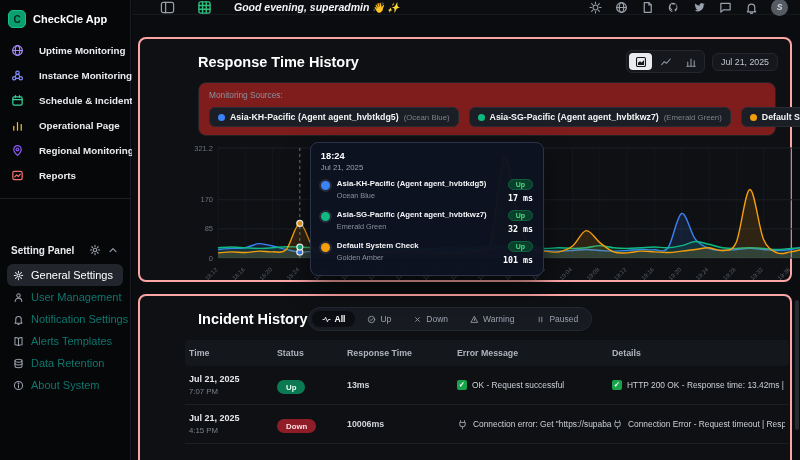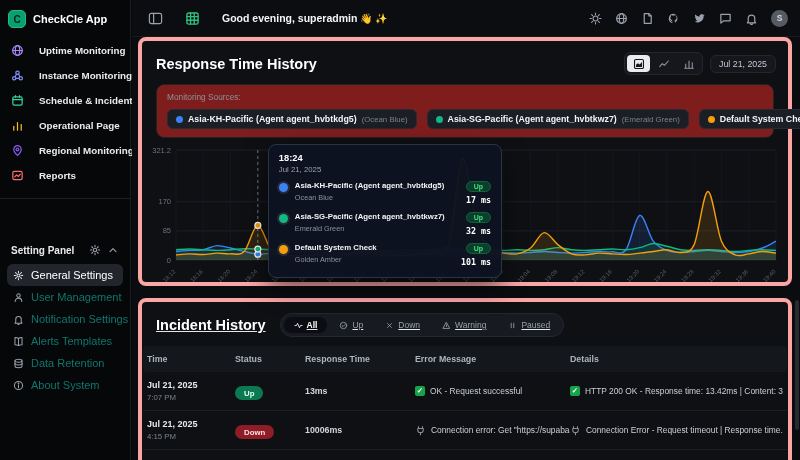--- a/index.html
+++ b/index.html
@@ -28,33 +28,33 @@
   .settings-head .gear { margin-left:auto; }
   .settings-head .chev { margin-left:6px; }
   .sub-item { display:flex; align-items:center; gap:7px; padding:5px 6px;
     border-radius:6px; cursor:pointer; color:#0f766e; }
   .sub-item .icn { width:11px; height:11px; flex:0 0 11px; color:#9aa1ad; }
   .sub-label { font-size:11px; white-space:nowrap; }
   .sub-item.active { background:#22262c; color:#fff; }
   .sub-item.active .icn { color:#e5e7eb; }
   
   .main { position:absolute; left:132px; top:0; right:0; height:460px; background:#0a0c0f; }
-  .topbar { height:37px; display:flex; align-items:center; padding:0 12px 0 16px;
-    border-bottom:1px solid #17191e; background:#0b0d10; }
+  .topbar { height:15px; display:flex; align-items:center; padding:0 12px 0 28px;
+    border-bottom:1px solid #17191e; background:#0b0d10;font-style:italic; }
   .tb-btn { width:15px; height:15px; color:#9aa1ad; cursor:pointer; margin-right:22px; }
   .tb-btn.green { color:#2fbf7f; }
   .greeting { font-size:10.5px; font-weight:bold; color:#f3f4f6; }
   .greeting .emo { font-size:10px; }
   .tb-right { margin-left:auto; display:flex; align-items:center; gap:13px; }
   .tb-ic { width:13px; height:13px; color:#9aa1ad; cursor:pointer; }
   .avatar { width:17px; height:17px; border-radius:50%; background:#565b63;
     color:#d6d9de; font-size:8.5px; font-weight:bold; display:flex;
     align-items:center; justify-content:center; cursor:pointer; }
   .content { position:absolute; top:27px; left:0; right:0; bottom:0; padding:10px 8px 0 6px; }
-  .card { background:#0e1014; border:4px solid #fca5a5; border-radius:8px; }
+  .card { background:#0e1014; border:2px solid #fca5a5; border-radius:8px;padding-left:44px; }
   
   .card-head { display:flex; align-items:center; padding:11px 12px 7px 14px; }
   .card-title { font-size:14.5px; font-weight:bold; color:#fff; }
   .controls { margin-left:auto; display:flex; align-items:center; gap:7px; }
   .toggle-group { display:flex; gap:2px; background:#15171c; border:1px solid #23262c;
     border-radius:6px; padding:2px; }
   .toggle { width:23px; height:17px; border-radius:4px; color:#8b929c; display:flex;
     align-items:center; justify-content:center; cursor:pointer; }
   .toggle .icn { width:12px; height:12px; }
   .toggle.active { background:#e9ebee; color:#14161a; }
@@ -83,21 +83,21 @@
   .tip-name { font-size:7.8px; font-weight:bold; color:#f3f4f6; }
   .tip-sub { font-size:7.3px; color:#8b929c; margin-top:2.5px; }
   .tip-right { margin-left:14px; display:flex; flex-direction:column;
     align-items:flex-end; gap:3px; flex:1; }
   .tip-badge { background:#0a3f2c; color:#4ade80; border:1px solid #11613f;
     border-radius:8px; padding:1px 7px; font-size:7px; font-weight:bold; }
   .tip-val { font-size:8.3px; font-weight:bold; color:#fff;
     font-family:"DejaVu Sans Mono", monospace; }
   
   .card2 { margin-top:12px; height:190px; overflow:hidden; }
-  .inc-head { display:flex; align-items:center; gap:14px; padding:11px 14px 9px;text-decoration:underline; }
+  .inc-head { display:flex; align-items:center; padding:11px 14px 9px; }
   .filter-bar { display:flex; gap:2px; background:#171a21; border:1px solid #242833;
     border-radius:999px; padding:3px; }
   .filter { display:flex; align-items:center; gap:4px; padding:3px 10px;
     border-radius:999px; font-size:8.5px; color:#9aa1ad; cursor:pointer; }
   .filter .icn { width:9px; height:9px; }
   .filter.active { background:#0b0d12; color:#fff; font-weight:bold; }
   .table { margin:0 1px; }
   .thead, .trow { display:grid; grid-template-columns:88px 70px 110px 155px 1fr;
     padding:0 4px; }
   .thead { background:#14171c; border-radius:4px; padding:8px 4px;

